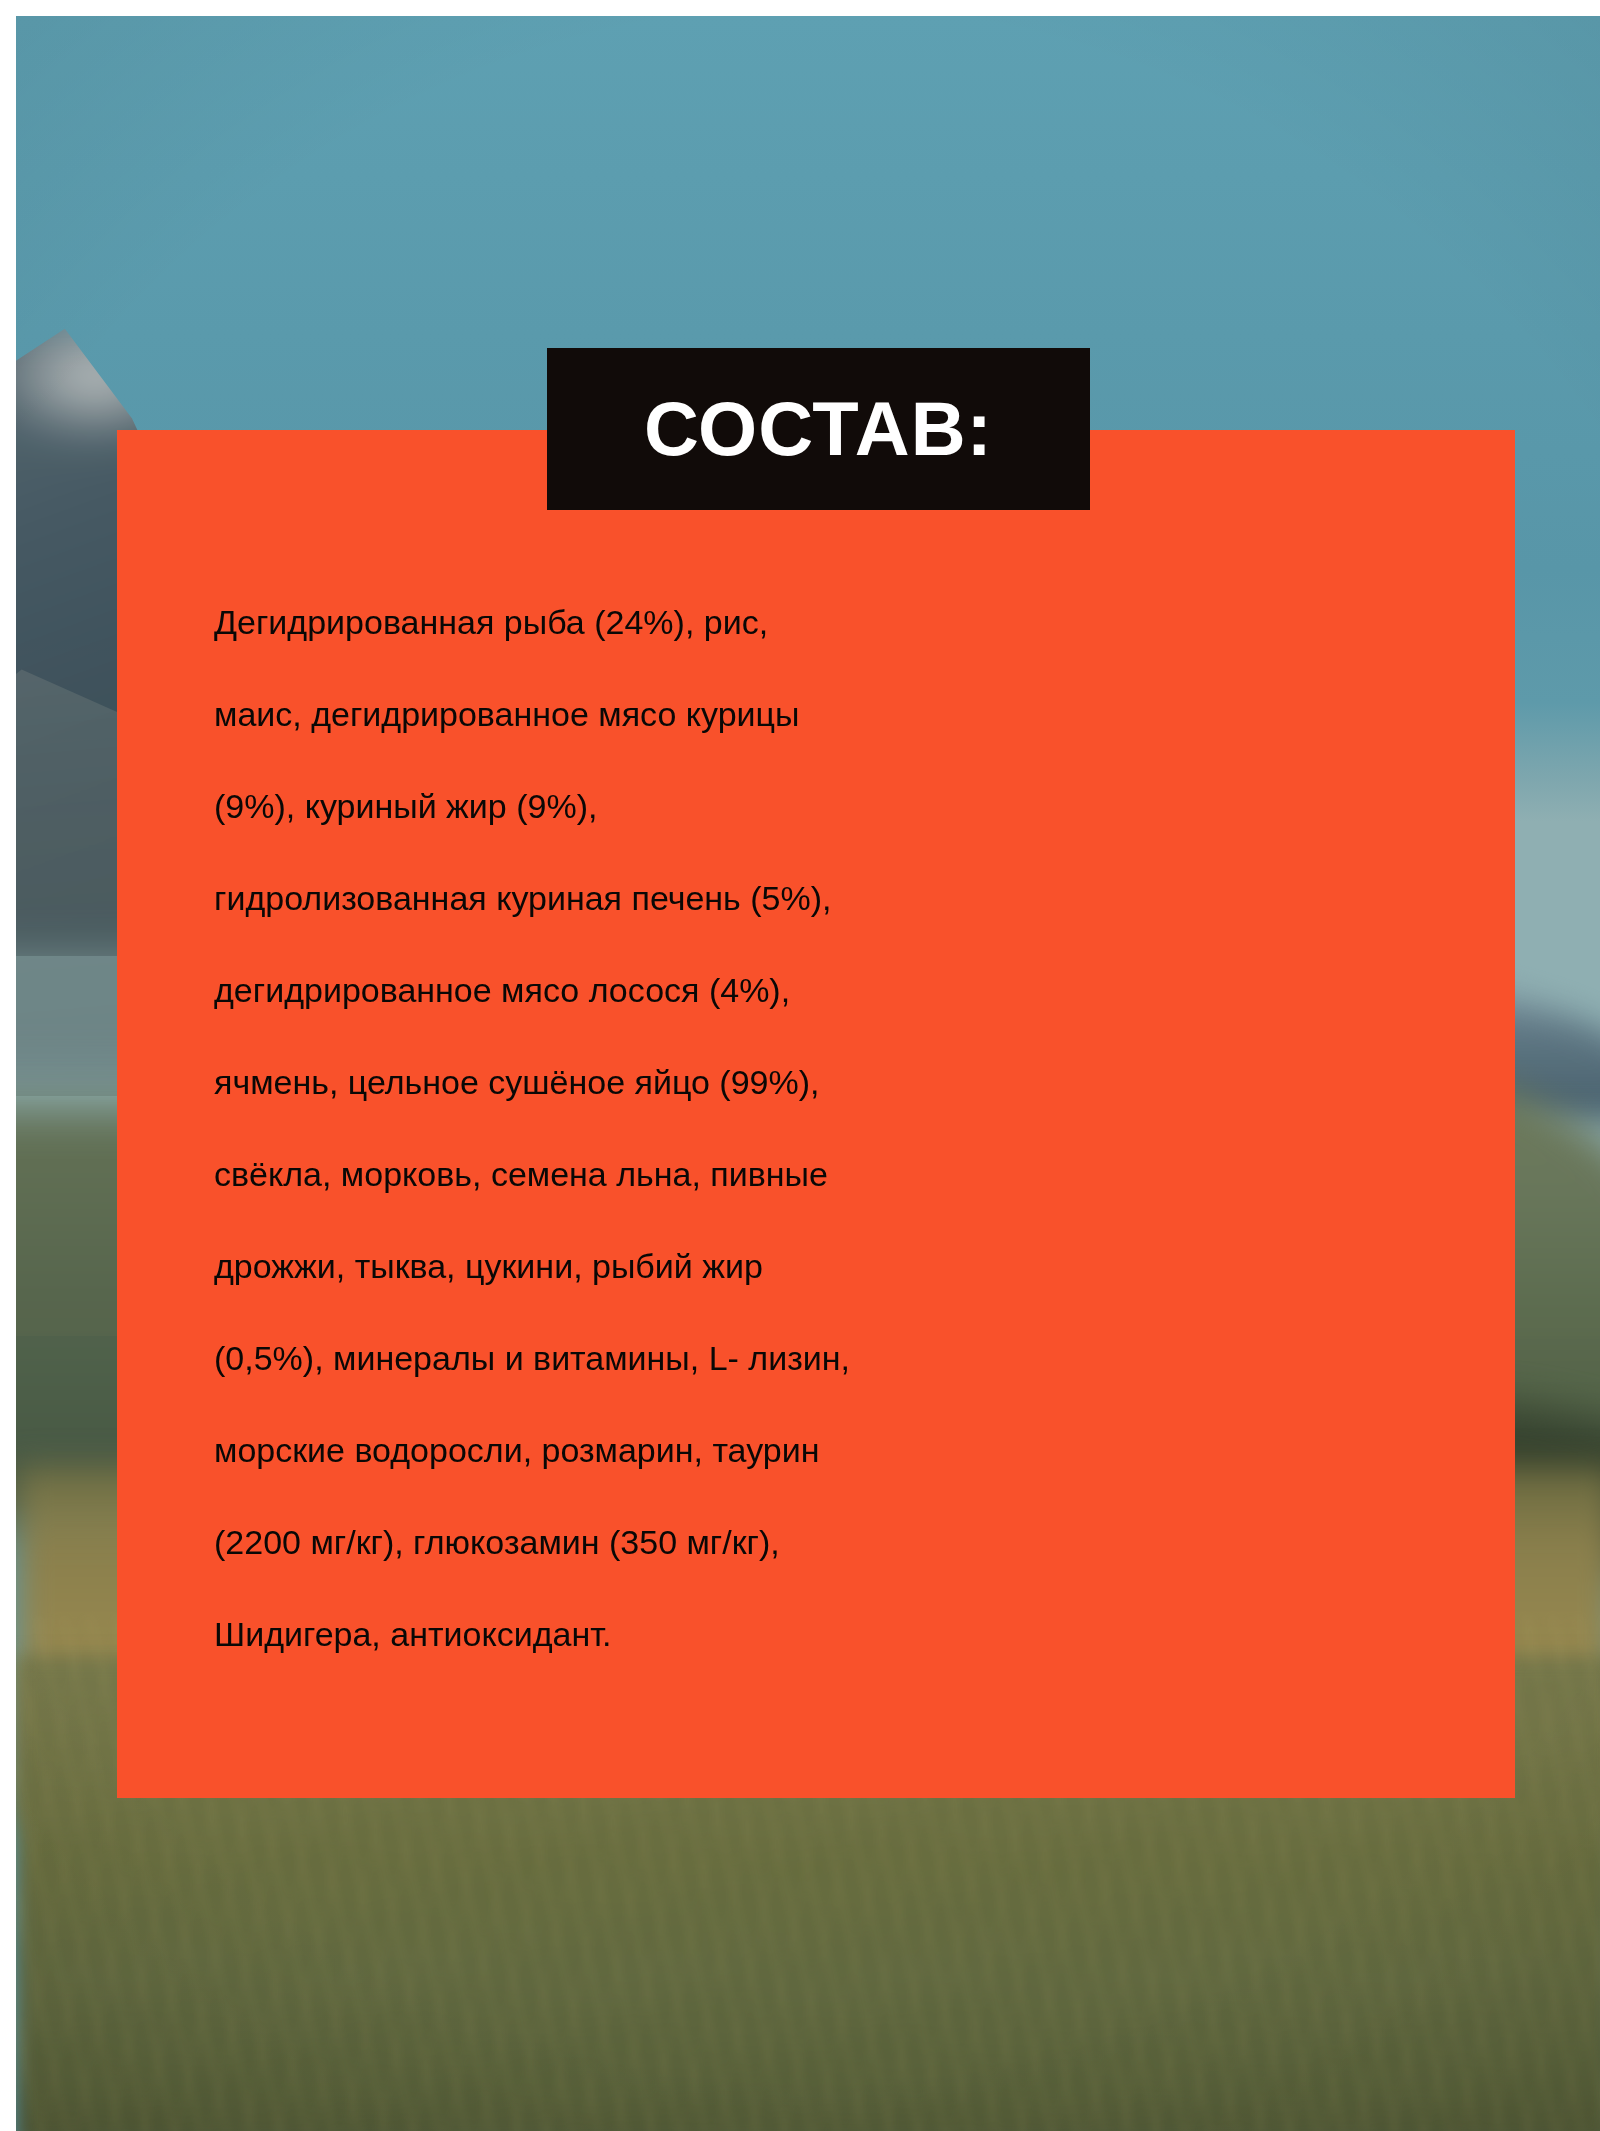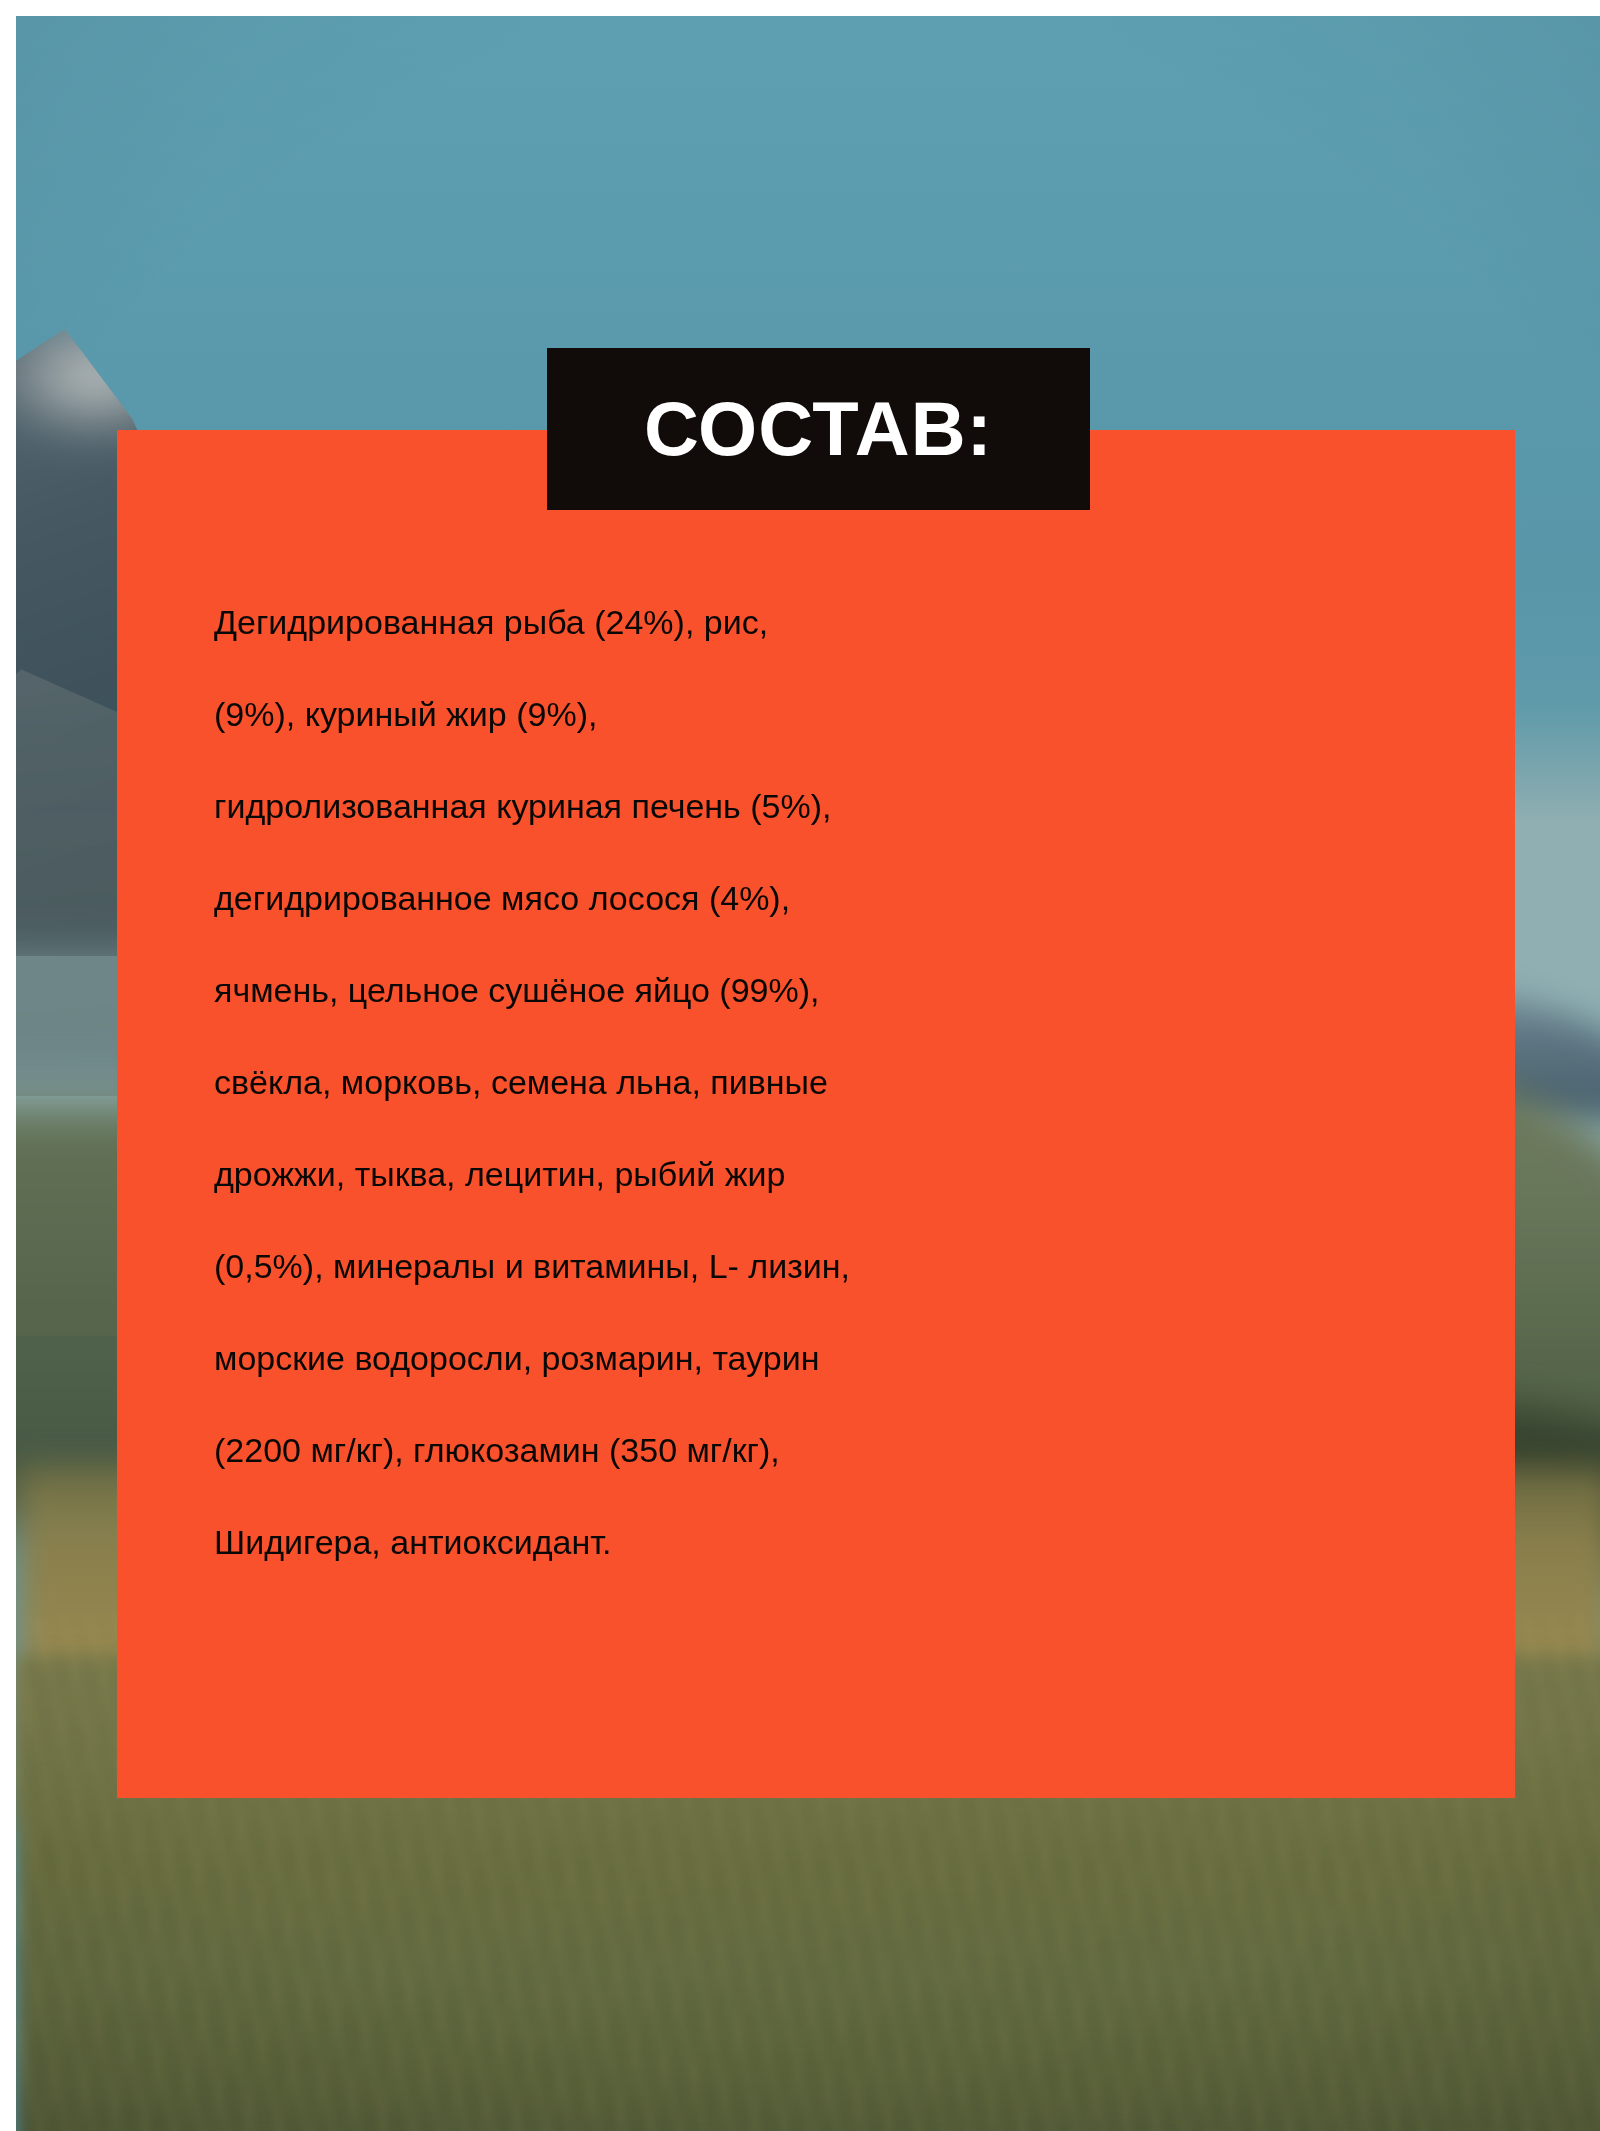--- a/index.html
+++ b/index.html
@@ -227,25 +227,26 @@
   <div class="bg-vignette"></div>
 
   <div id="panel"></div>
 
   <div id="title-box">
     <span id="title-text">СОСТАВ:</span>
   </div>
 
   <div id="ingredients">
     <div class="ing-line">Дегидрированная рыба (24%), рис,</div>
+    <div class="ing-line">маис, дегидрированное мясо курицы</div>
     <div class="ing-line">(9%), куриный жир (9%),</div>
     <div class="ing-line">гидролизованная куриная печень (5%),</div>
     <div class="ing-line">дегидрированное мясо лосося (4%),</div>
     <div class="ing-line">ячмень, цельное сушёное яйцо (99%),</div>
     <div class="ing-line">свёкла, морковь, семена льна, пивные</div>
-    <div class="ing-line">дрожжи, тыква, лецитин, рыбий жир</div>
+    <div class="ing-line">дрожжи, тыква, цукини, рыбий жир</div>
     <div class="ing-line">(0,5%), минералы и витамины, L- лизин,</div>
     <div class="ing-line">морские водоросли, розмарин, таурин</div>
     <div class="ing-line">(2200 мг/кг), глюкозамин (350 мг/кг),</div>
     <div class="ing-line">Шидигера, антиоксидант.</div>
   </div>
 
 </div>
 
 </body></html>

